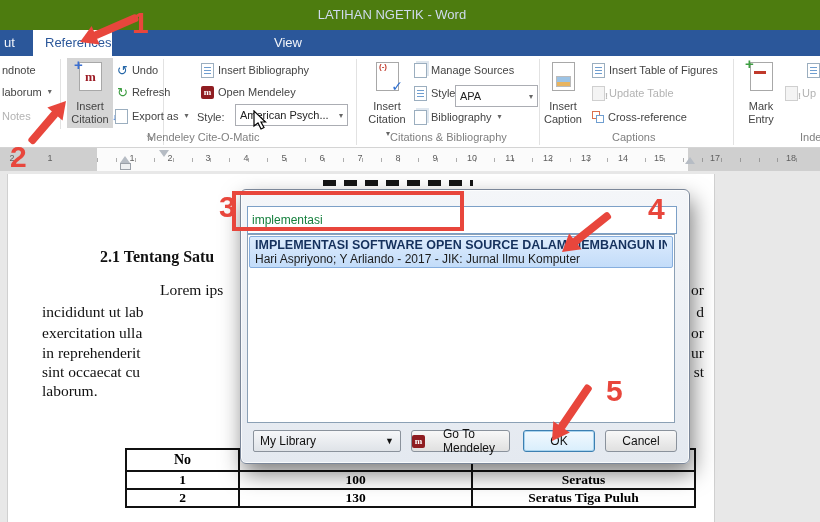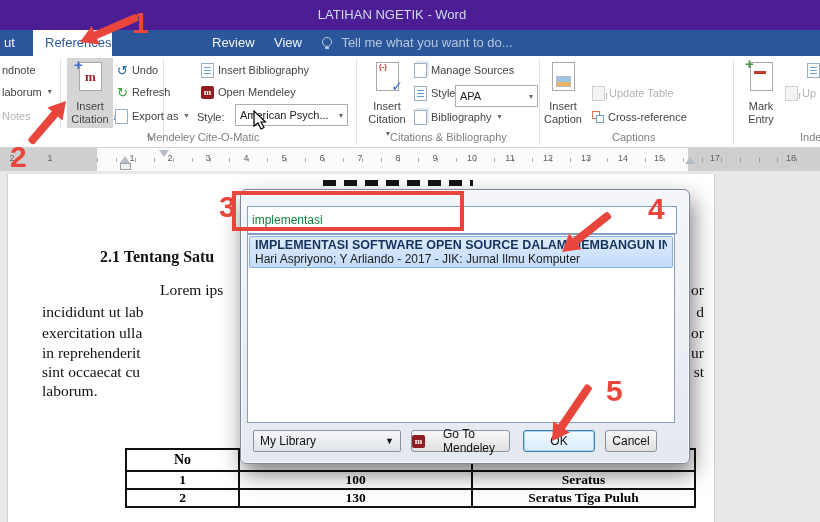--- a/index.html
+++ b/index.html
@@ -1,20 +1,20 @@
 <!DOCTYPE html>
 <html><head>
 <meta charset="utf-8">
 <style>
   html,body{margin:0;padding:0;}
   body{width:820px;height:522px;overflow:hidden;position:relative;
        font-family:"Liberation Sans","DejaVu Sans",sans-serif;background:#e8e8e8;}
   .abs{position:absolute;}
   
-  #titlebar{left:0;top:0;width:820px;height:30px;background:#4c1d95;}
+  #titlebar{left:0;top:0;width:820px;height:30px;background:#4d7c0f;}
   #title{left:0;top:7px;width:784px;text-align:center;color:#cfdbee;font-size:13px;}
   
   #tabrow{left:0;top:30px;width:820px;height:26px;background:#2b579a;}
   .tab{position:absolute;top:0;height:26px;line-height:26px;color:#f2f5fa;font-size:13px;padding:0 12px;}
   .tab.active{background:#ffffff;color:#2b579a;}
   #tellme{position:absolute;left:322px;top:0;height:26px;line-height:26px;color:#b6c6e0;font-size:13px;}
   .bulb{display:inline-block;width:8px;height:8px;border:1.5px solid #b6c6e0;border-radius:50%;position:relative;top:0px;margin-right:6px;}
   .bulb:after{content:"";position:absolute;left:2px;top:9px;width:4px;height:2px;background:#b6c6e0;}
   
   #ribbon{left:0;top:56px;width:820px;height:91px;background:#ffffff;border-bottom:1px solid #d4d4d4;}
@@ -90,47 +90,42 @@
   #dlg-result .t{font-size:12.5px;font-weight:bold;color:#15315d;white-space:nowrap;overflow:hidden;}
   #dlg-result .a{font-size:12px;color:#1c1c1c;white-space:nowrap;overflow:hidden;}
   .wbtn{position:absolute;top:240px;height:22px;background:linear-gradient(#f8f8f8,#e0e0e0);
       border:1px solid #8a929c;border-radius:3px;font-size:12px;color:#111;
       display:flex;align-items:center;justify-content:center;gap:18px;box-sizing:border-box;}
   #dlg-combo{left:12px;width:148px;justify-content:space-between;padding:0 6px;border-radius:2px;
       background:linear-gradient(#f6f7f9,#dfe3e8);}
   #dlg-goto{left:170px;width:99px;}
   #dlg-ok{left:282px;width:72px;border:1px solid #3c7fb1;box-shadow:0 0 0 1px #a8d3ee inset;
       background:linear-gradient(#f2f9fe,#d9eefc);}
-  #dlg-cancel{left:364px;width:52px;}
+  #dlg-cancel{left:364px;width:72px;}
   .win-caret{font-size:9px;color:#111;}
   
   .ann{color:#e8463c;font-weight:bold;font-size:30px;z-index:12;line-height:30px;}
   .arrow{position:absolute;z-index:11;transform-origin:0 0;}
   .arrow .head{position:absolute;left:0;top:-10px;width:0;height:0;
       border-top:10px solid transparent;border-bottom:10px solid transparent;border-right:17px solid #e8463c;}
   .arrow .shaft{position:absolute;left:15px;top:-4px;height:8px;background:#e8463c;border-radius:3px;}
   #ann-rect3{left:232px;top:191px;width:224px;height:32px;border:4px solid #e8463c;z-index:12;}
   #cursor{z-index:20;left:253px;top:110px;}
 </style>
 </head>
 <body>
 
 <div class="abs" id="titlebar">
   <div class="abs" id="title">LATIHAN NGETIK - Word</div>
 </div>
 
 <div class="abs" id="tabrow">
   <span class="tab" style="left:-8px;">ut</span>
   <span class="tab active" style="left:33px;width:55px;text-align:center;">References</span>
-  <span class="tab" style="left:200px;">Review</span>
   <span class="tab" style="left:262px;">View</span>
-  <span id="tellme">
-    <span class="bulb"></span>
-    <span>Tell me what you want to do...</span>
-  </span>
 </div>
 
 <div class="abs" id="ribbon">
   <div class="vsep" style="left:60px;height:70px;"></div>
   <div class="vsep" style="left:163px;"></div>
   <div class="vsep" style="left:356px;"></div>
   <div class="vsep" style="left:539px;"></div>
   <div class="vsep" style="left:733px;"></div>
 
   <div class="ritem" style="left:2px;top:6px;">
@@ -212,20 +207,24 @@
     </div>
   <div class="rlabel" style="left:390px;">Citations &amp; Bibliography</div>
 
   <div class="bigbtn" style="left:542px;width:42px;">
     <div class="pageicon">
         <span class="pic"></span>
       </div>
     <div class="lbl l1">Insert</div>
     <div class="lbl l2">Caption</div>
   </div>
+  <div class="ritem" style="left:592px;top:6px;">
+    <span class="mini lines"></span>
+      <span>Insert Table of Figures</span>
+    </div>
   <div class="ritem disabled" style="left:592px;top:29px;">
     <span class="mini gray">
         <span class="bang">!</span>
       </span>
       <span>Update Table</span>
     </div>
   <div class="ritem" style="left:592px;top:53px;">
     <span class="xref"></span>
       <span>Cross-reference</span>
     </div>

